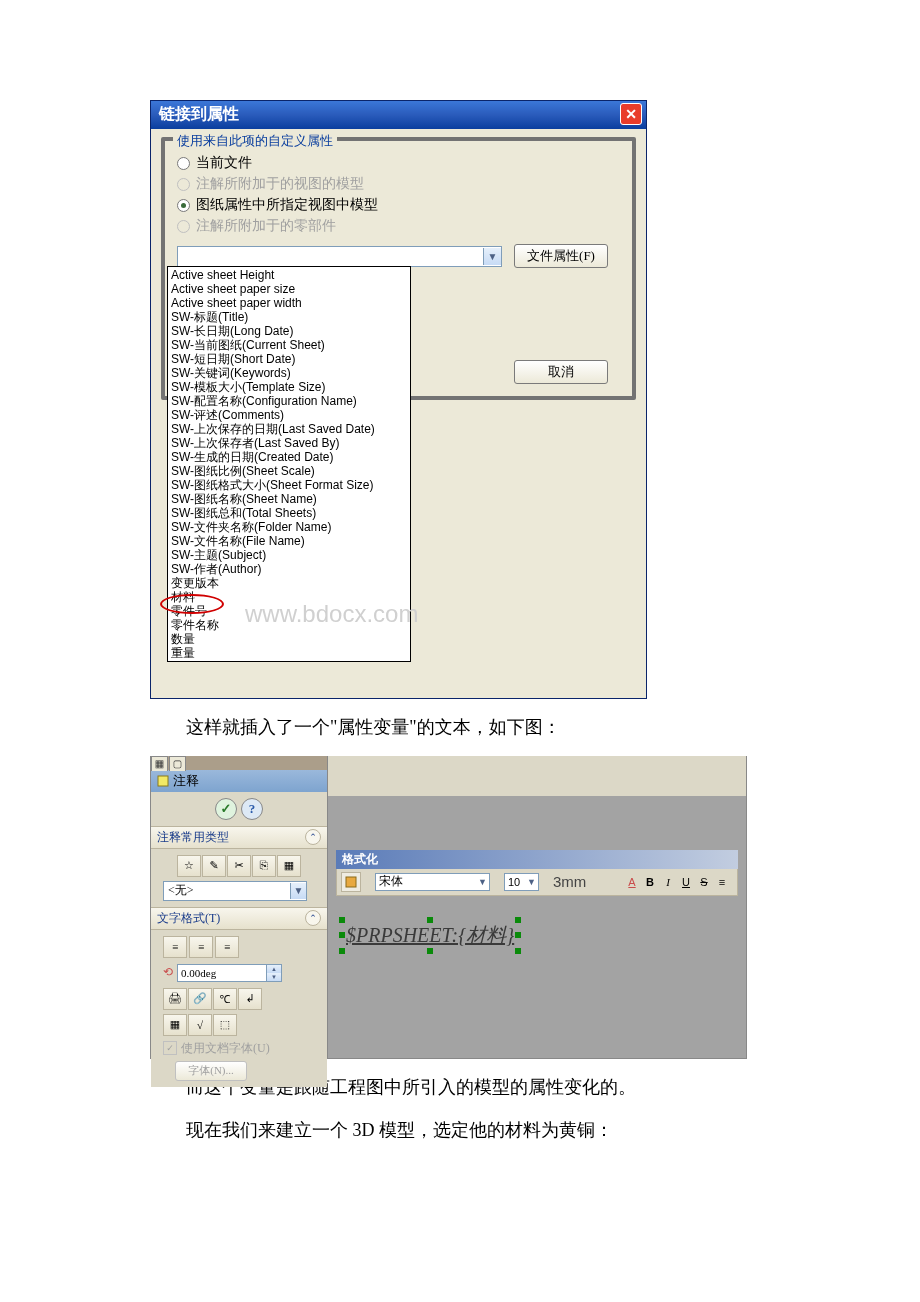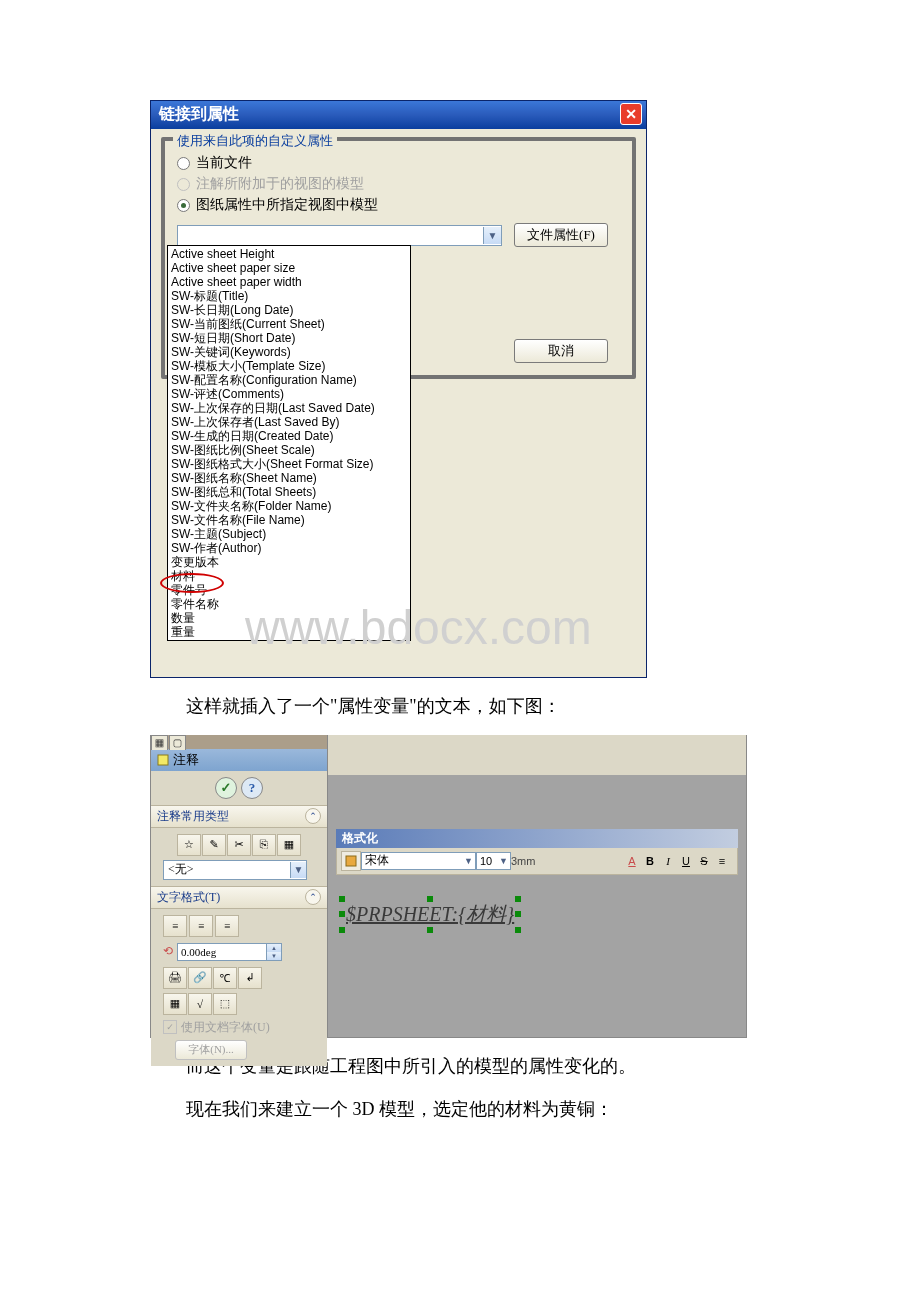--- a/index.html
+++ b/index.html
@@ -360,21 +360,21 @@
   .fmt-title-row {
     background: linear-gradient(to right, #5a7bb8 0%, #c2cde0 100%);
     color: #fff;
     font-size: 12px;
     padding: 1px 6px;
     font-weight: bold;
   }
   .fmt-row {
     display: flex;
     align-items: center;
-    gap: 0;
+    gap: 14px;
     padding: 3px 4px;
     background: #dcd8c7;
     border: 1px solid #bbb49e;
     border-top: none;
     font-family: Arial, sans-serif;
   }
   .smicon {
     width: 18px;
     height: 18px;
     border: 1px solid #bbb49e;
@@ -400,21 +400,21 @@
     height: 16px;
     border: 1px solid #7f9db9;
     background: #fff;
     display: flex;
     align-items: center;
     justify-content: space-between;
     padding-left: 3px;
     font-size: 11px;
   }
   .unit-txt {
-    font-size: 11px;
+    font-size: 15px;
     color: #444;
     margin-right: 6px;
   }
   .style-row {
     display: flex;
     gap: 4px;
     margin-left: auto;
     margin-right: 4px;
   }
   .style-btn {
@@ -449,21 +449,21 @@
   .h-tl { top: -3px; left: -3px; }
   .h-tm { top: -3px; left: 50%; margin-left: -3px; }
   .h-tr { top: -3px; right: -3px; }
   .h-ml { top: 50%; left: -3px; margin-top: -3px; }
   .h-mr { top: 50%; right: -3px; margin-top: -3px; }
   .h-bl { bottom: -3px; left: -3px; }
   .h-bm { bottom: -3px; left: 50%; margin-left: -3px; }
   .h-br { bottom: -3px; right: -3px; }
   .watermark {
     position: absolute;
-    font-size: 48px;
+    font-size: 24px;
     color: #d0d0d0;
     font-family: Arial, sans-serif;
     pointer-events: none;
     z-index: 10;
   }
   .chev {
     width: 14px;
     height: 14px;
     border: 1px solid #bbb49e;
     border-radius: 50%;
@@ -491,20 +491,24 @@
             <span class="radio"></span>
             <span class="radio-label">当前文件</span>
           </div>
           <div class="radio-row">
             <span class="radio disabled"></span>
             <span class="radio-label disabled">注解所附加于的视图的模型</span>
           </div>
           <div class="radio-row">
             <span class="radio selected"></span>
             <span class="radio-label">图纸属性中所指定视图中模型</span>
+          </div>
+          <div class="radio-row">
+            <span class="radio disabled"></span>
+            <span class="radio-label disabled">注解所附加于的零部件</span>
           </div>
           <div style="height:8px"></div>
           <div class="combo-row">
             <div class="combo-wrap">
               <div class="combo-box">
                 <span class="combo-arrow">▼</span>
               </div>
               <div class="dropdown-list">
                 <div class="dropdown-item">Active sheet Height</div>
                 <div class="dropdown-item">Active sheet paper size</div>

